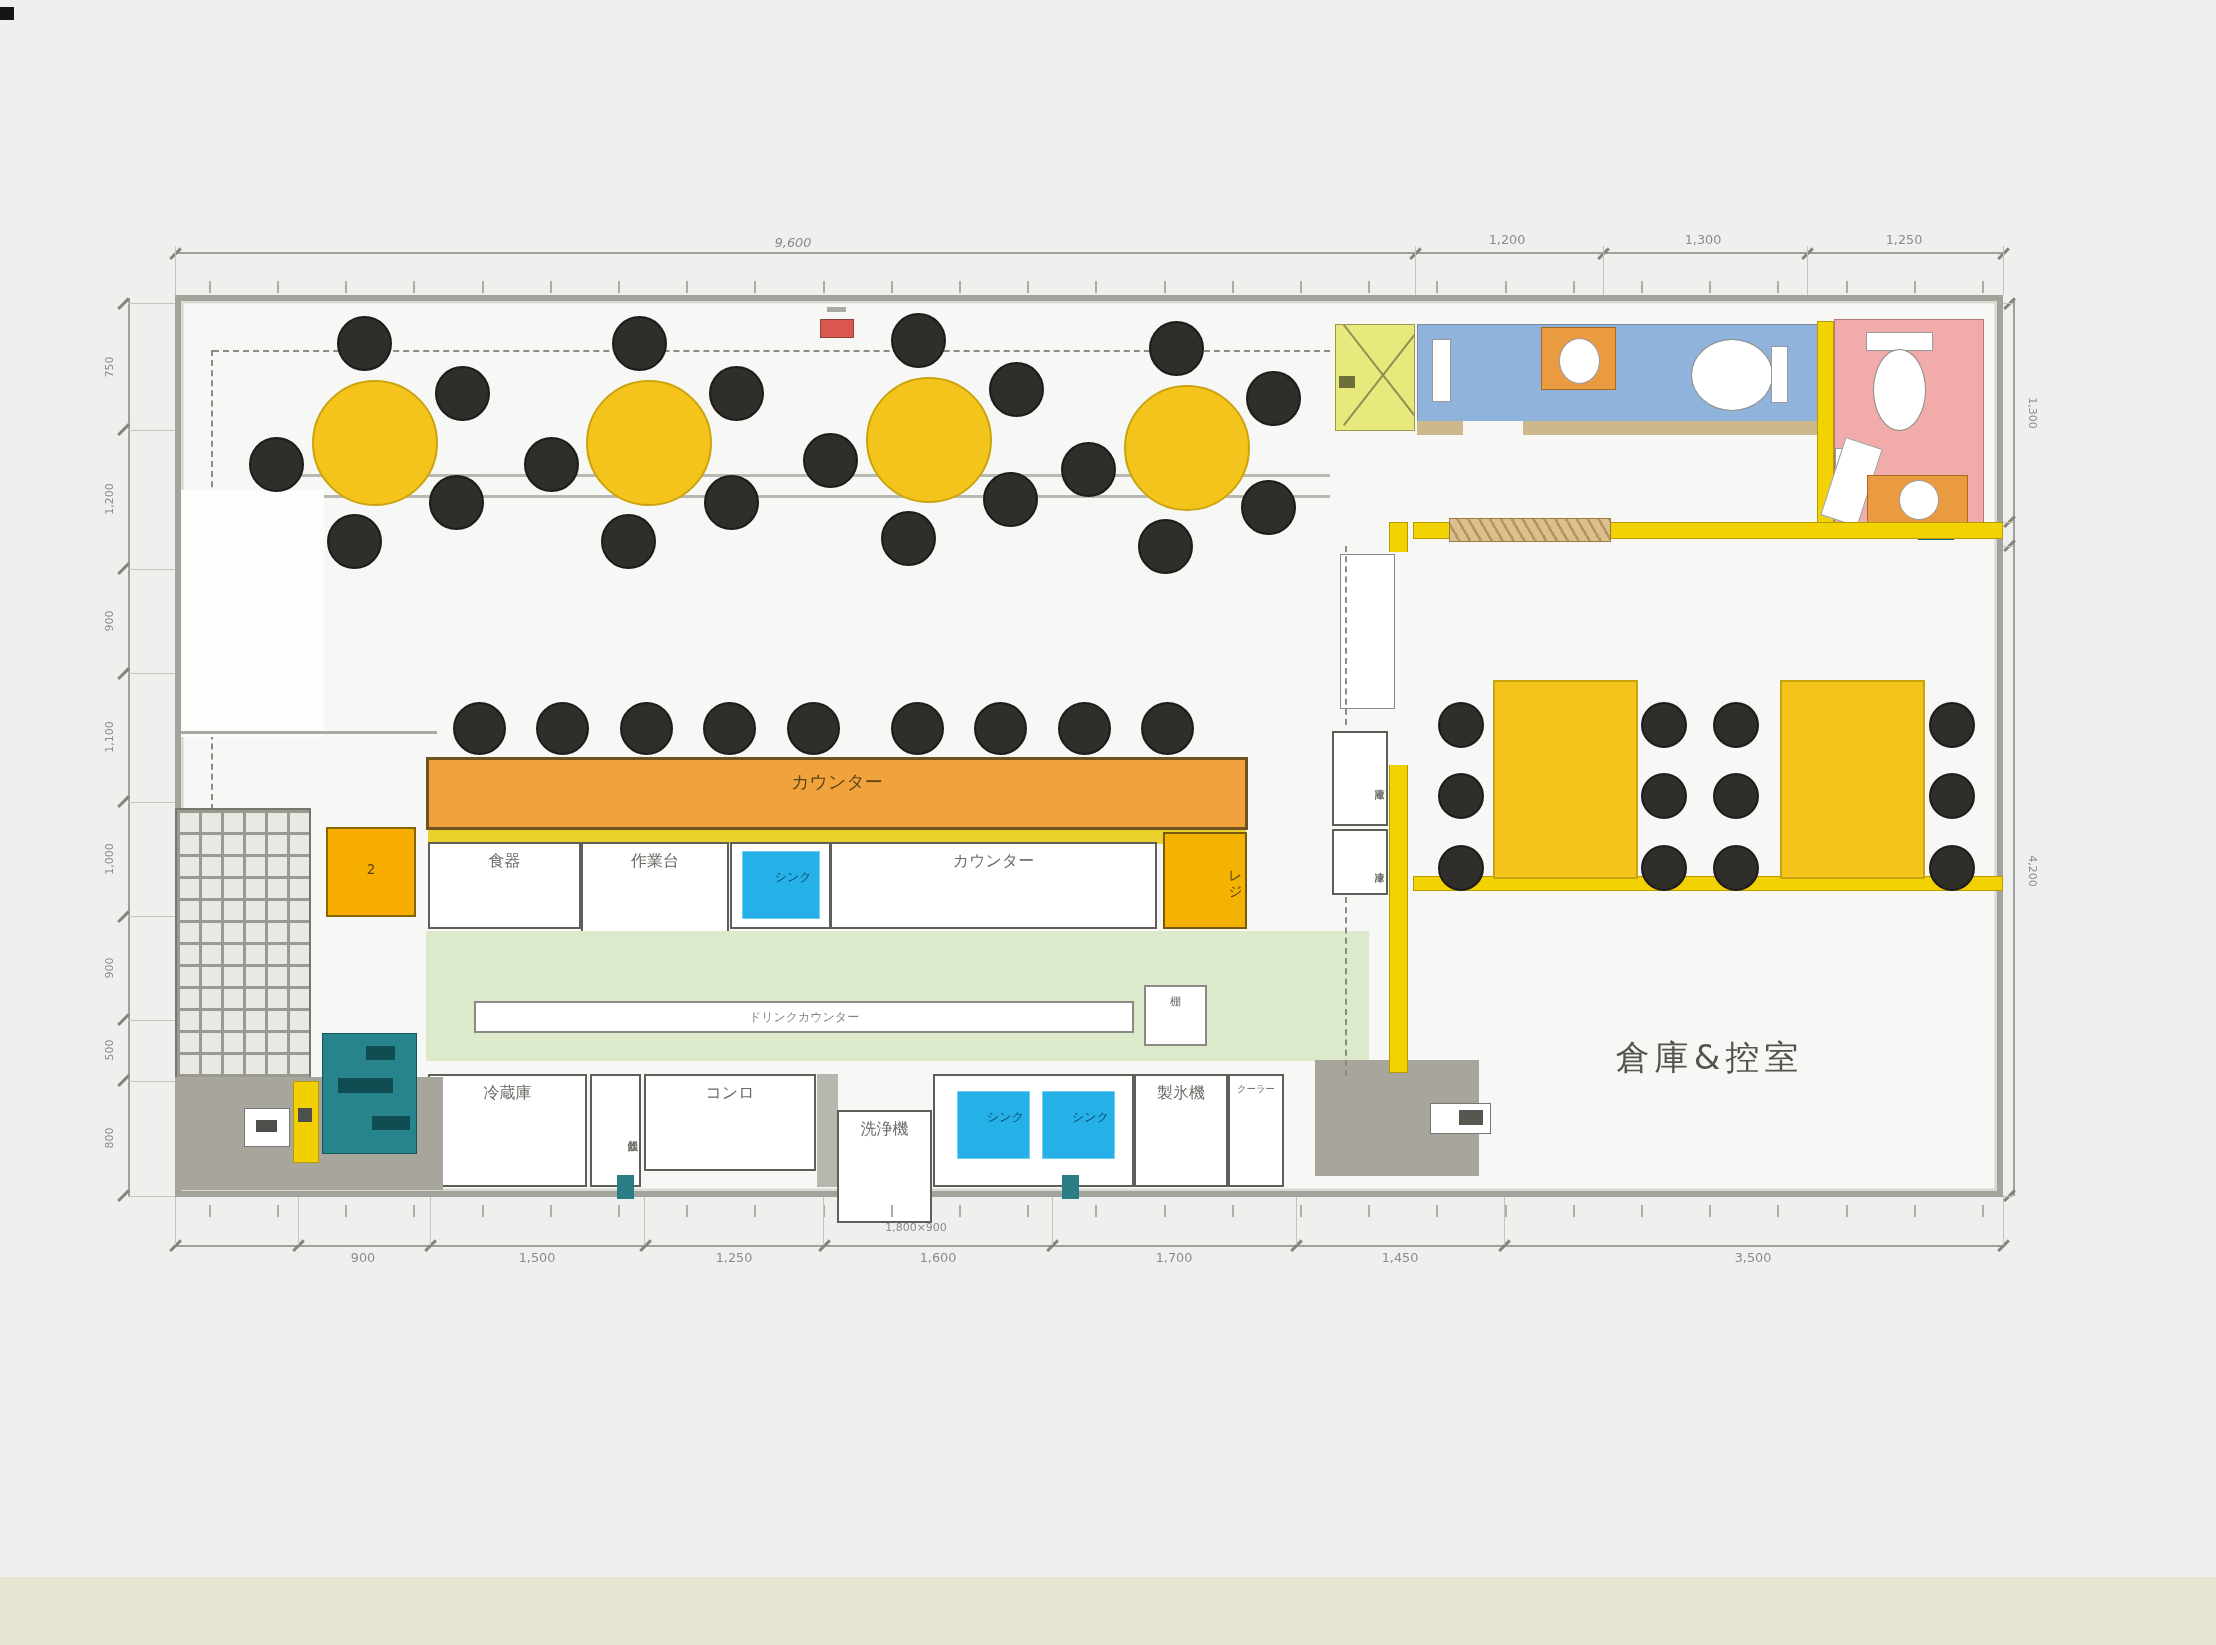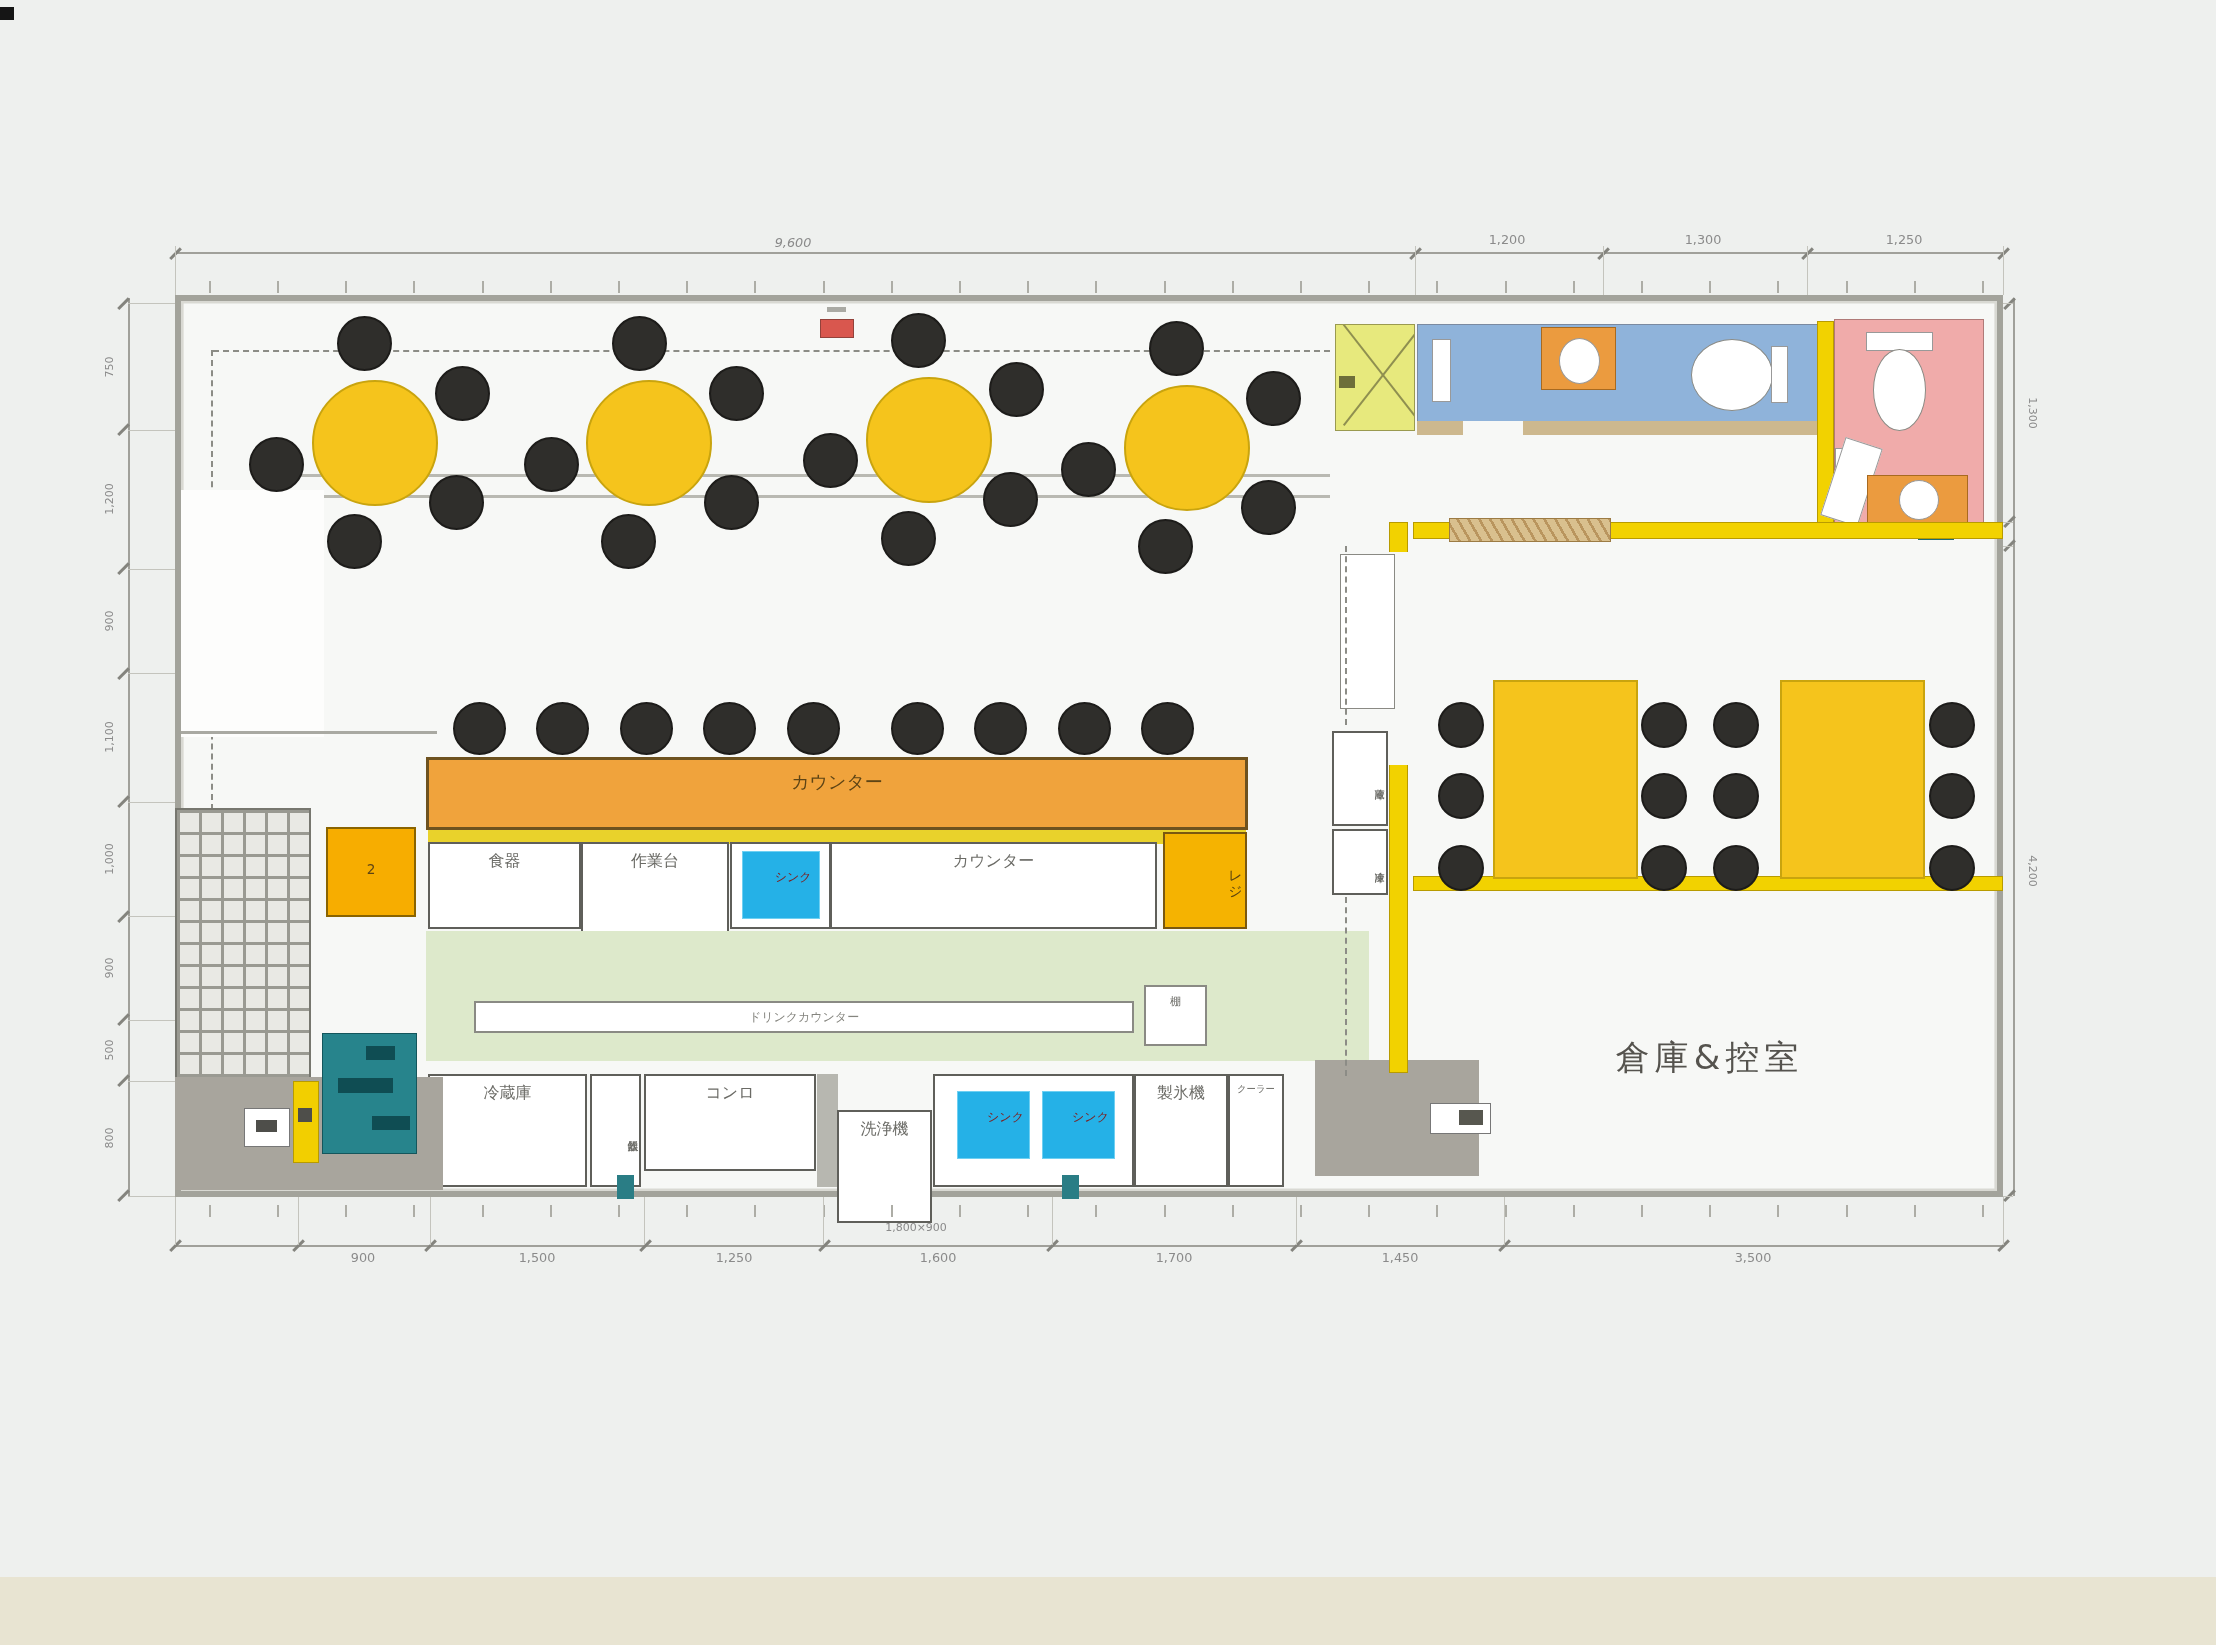--- a/index.html
+++ b/index.html
@@ -3,21 +3,21 @@
 <meta charset="utf-8">
 <style>
   html,body{margin:0;padding:0;background:#dfe2e0;}
   #canvas{position:relative;width:2216px;height:1645px;background:#eef0ee;
     font-family:"DejaVu Sans",sans-serif;overflow:hidden;}
   .abs{position:absolute;}
   .lbl{position:absolute;color:#6b6b66;white-space:nowrap;}
   .eq{position:absolute;background:#fff;border:2.6px solid #5f5f5a;box-sizing:border-box;}
   .eq .lbl{left:0;right:0;top:6.8px;text-align:center;font-size:16px;}
   .bluesink{position:absolute;background:#25b1e7;border:1.7px solid #6fd0f2;box-sizing:border-box;}
-  .bluesink .lbl{left:0;right:0;top:26%;text-align:center;font-size:12px;color:#7f1d1d;padding-left:24px;}
+  .bluesink .lbl{left:0;right:0;top:26%;text-align:center;font-size:12px;color:#0c4a6e;padding-left:24px;}
   .chair{position:absolute;border-radius:50%;background:#2f2e2b;border:2.6px solid #1d1c1a;box-sizing:border-box;}
   .ytable{position:absolute;background:#f5c41c;border:2.6px solid #c9a40e;box-sizing:border-box;}
   .wallY{position:absolute;background:#f2d200;border:1.7px solid #b89b00;box-sizing:border-box;}
   .tanwall{position:absolute;background:#cdb88e;}
   .dimline{position:absolute;background:#a0a09a;}
   .dimtick{position:absolute;width:2.6px;height:15.3px;background:#84847e;transform:rotate(45deg);}
   .minortick{position:absolute;width:1.7px;height:12px;background:#adada6;}
   .dimlbl{position:absolute;font-size:12.8px;color:#8a8a8a;white-space:nowrap;transform:translateX(-50%);}
   .ext{position:absolute;background:#c4c4bd;}
   .mark{position:absolute;background:#4e4e4a;}

